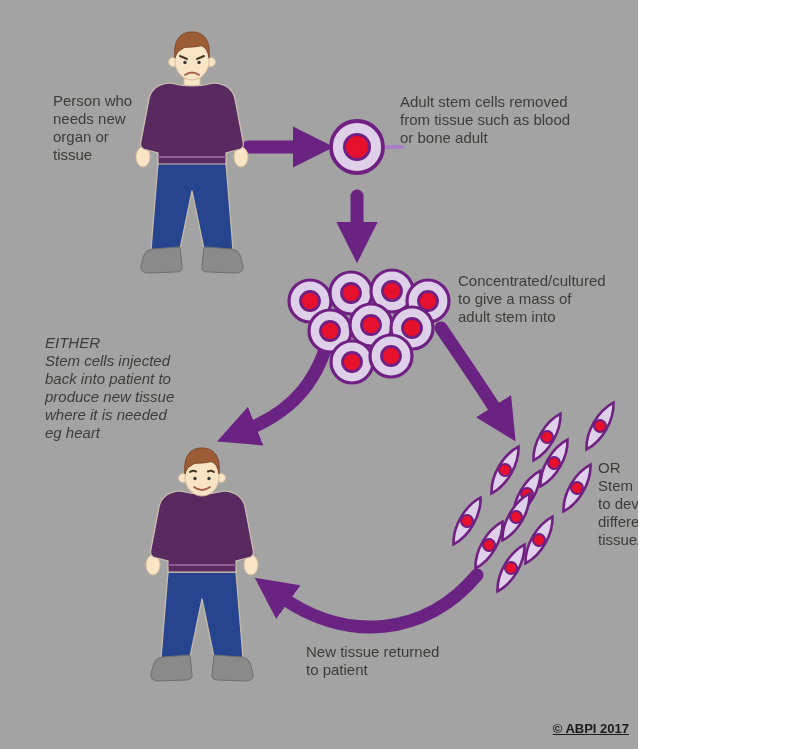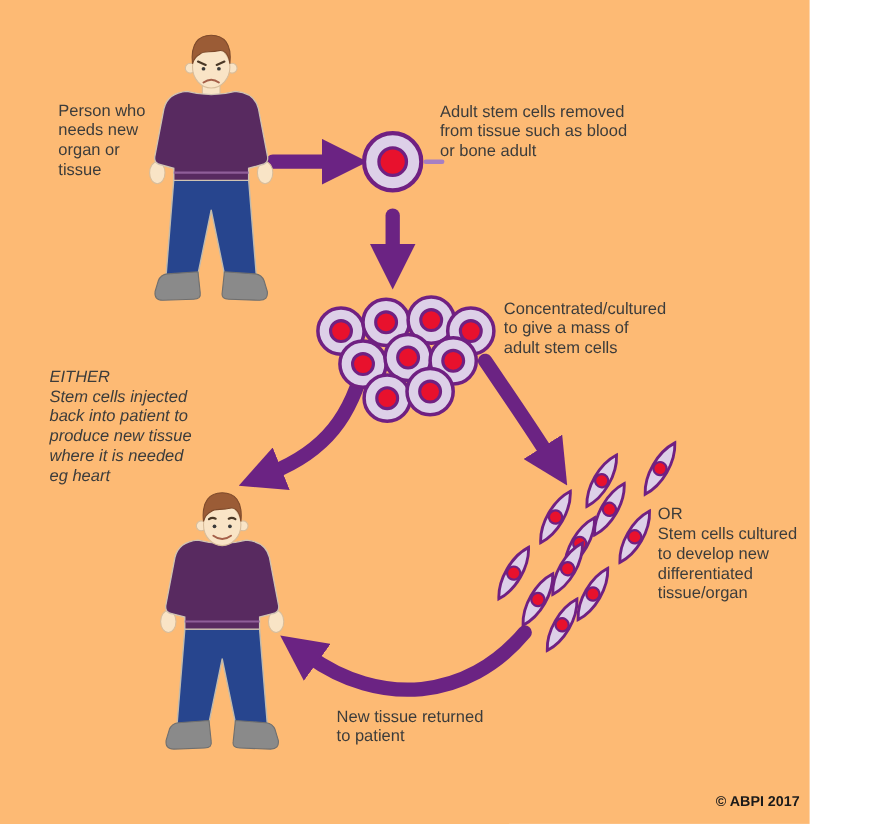--- a/index.html
+++ b/index.html
@@ -1,28 +1,28 @@
 <!DOCTYPE html>
 <html style="--arrow: #6B2383; --pointer-dash: #A77FC2; --cell-fill: #DDD0E8; --cell-stroke: #702082; --nucleus-red: #E8112D; --sweater-purple: #582A60; --waistband: #8F5E99; --jeans-blue: #27458E; --shoe-gray: #8A8A8A; --skin-tone: #F9E4C6; --hair-brown: #9B5C36; --text-dark: #3C3C3B;"><head>
 <meta charset="utf-8">
 <style>
   html,body{margin:0;padding:0;background:#ffffff;}
   .canvas{
-    position:relative;width:736px;height:749px;background:#fdba74;overflow:hidden;
+    position:relative;width:638px;height:749px;background:#a3a3a3;overflow:hidden;
     font-family:"Liberation Sans",sans-serif;
   }
   .canvas svg{position:absolute;left:0;top:0;}
   .label{
     position:absolute;z-index:2;
     font-size:15px;line-height:18px;color:var(--text-dark,#3C3C3B);
     white-space:pre-line;
   }
   .copyright{
     position:absolute;z-index:2;right:9px;top:721px;
-    font-size:13px;font-weight:bold;color:#1a1a1a;white-space:pre;
+    font-size:13px;font-weight:bold;color:#1a1a1a;white-space:pre;text-decoration:underline;
   }
   
   .arrow{stroke:var(--arrow,#6B2383);fill:none;stroke-linecap:round;}
   .ah{fill:var(--arrow,#6B2383);}
   .pointer{stroke:var(--pointer-dash,#A77FC2);fill:none;stroke-linecap:round;}
   .cell-body{fill:var(--cell-fill,#DDD0E8);stroke:var(--cell-stroke,#702082);}
   .nucleus{fill:var(--nucleus-red,#E8112D);stroke:var(--cell-stroke,#702082);}
   .sweater{fill:var(--sweater-purple,#582A60);stroke:#CFC3B2;stroke-width:1.2;}
   .waist{stroke:var(--waistband,#8F5E99);stroke-width:2;fill:none;}
   .jeans{fill:var(--jeans-blue,#27458E);stroke:#C2BBAD;stroke-width:1.3;stroke-linejoin:round;}
@@ -190,21 +190,21 @@
 needs new
 organ or
 tissue</div>
 
   <div class="label" style="left:400px;top:93px;width:200px;">Adult stem cells removed
 from tissue such as blood
 or bone adult</div>
 
   <div class="label" style="left:458px;top:272px;width:200px;">Concentrated/cultured
 to give a mass of
-adult stem cells</div>
+adult stem into</div>
 
   <div class="label" style="left:45px;top:334px;width:180px;font-style:italic;">EITHER
 Stem cells injected
 back into patient to
 produce new tissue
 where it is needed
 eg heart</div>
 
   <div class="label" style="left:598px;top:459px;width:170px;">OR
 Stem cells cultured

